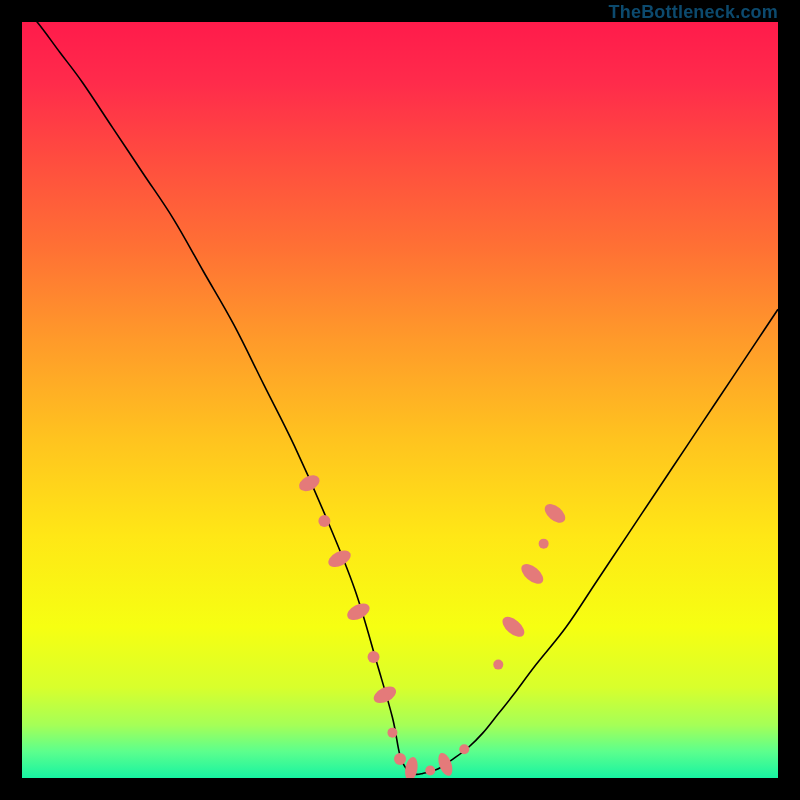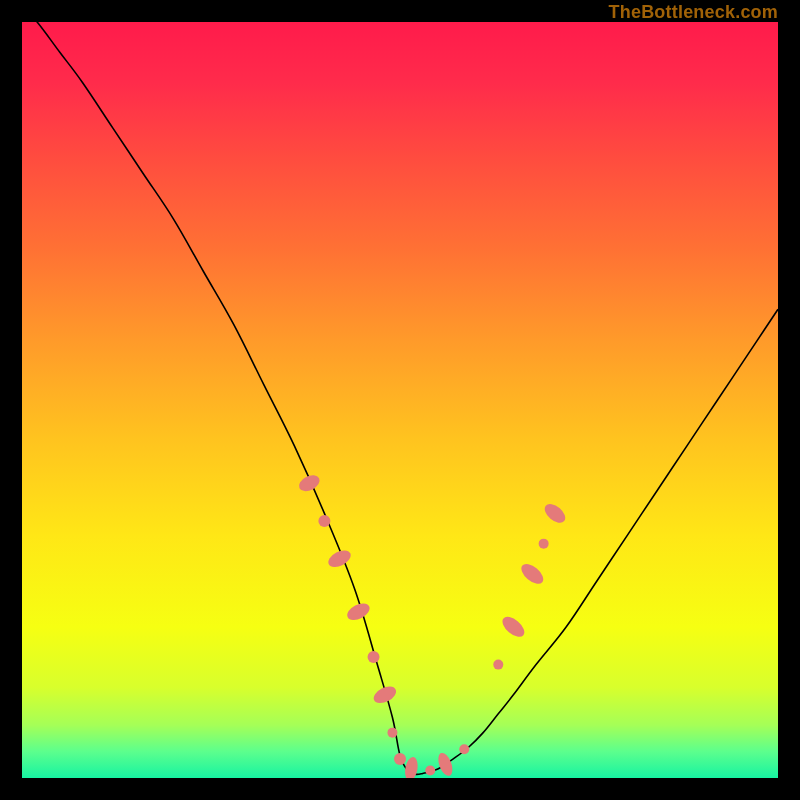--- a/index.html
+++ b/index.html
@@ -20,21 +20,21 @@
     width: 756px;
     height: 756px;
     display: block;
   }
   .attribution {
     position: absolute;
     top: -20px;
     right: 0;
     font-family: Arial, sans-serif;
     font-size: 18px;
-    color: #a16207;
+    color: #0c4a6e;
     font-weight: 600;
     letter-spacing: 0.2px;
   }
 </style>
 </head>
 <body>
 
 <div class="chart-container">
   <div class="attribution">TheBottleneck.com</div>
   <svg class="plot-area" viewBox="0 0 756 756" preserveAspectRatio="none">

